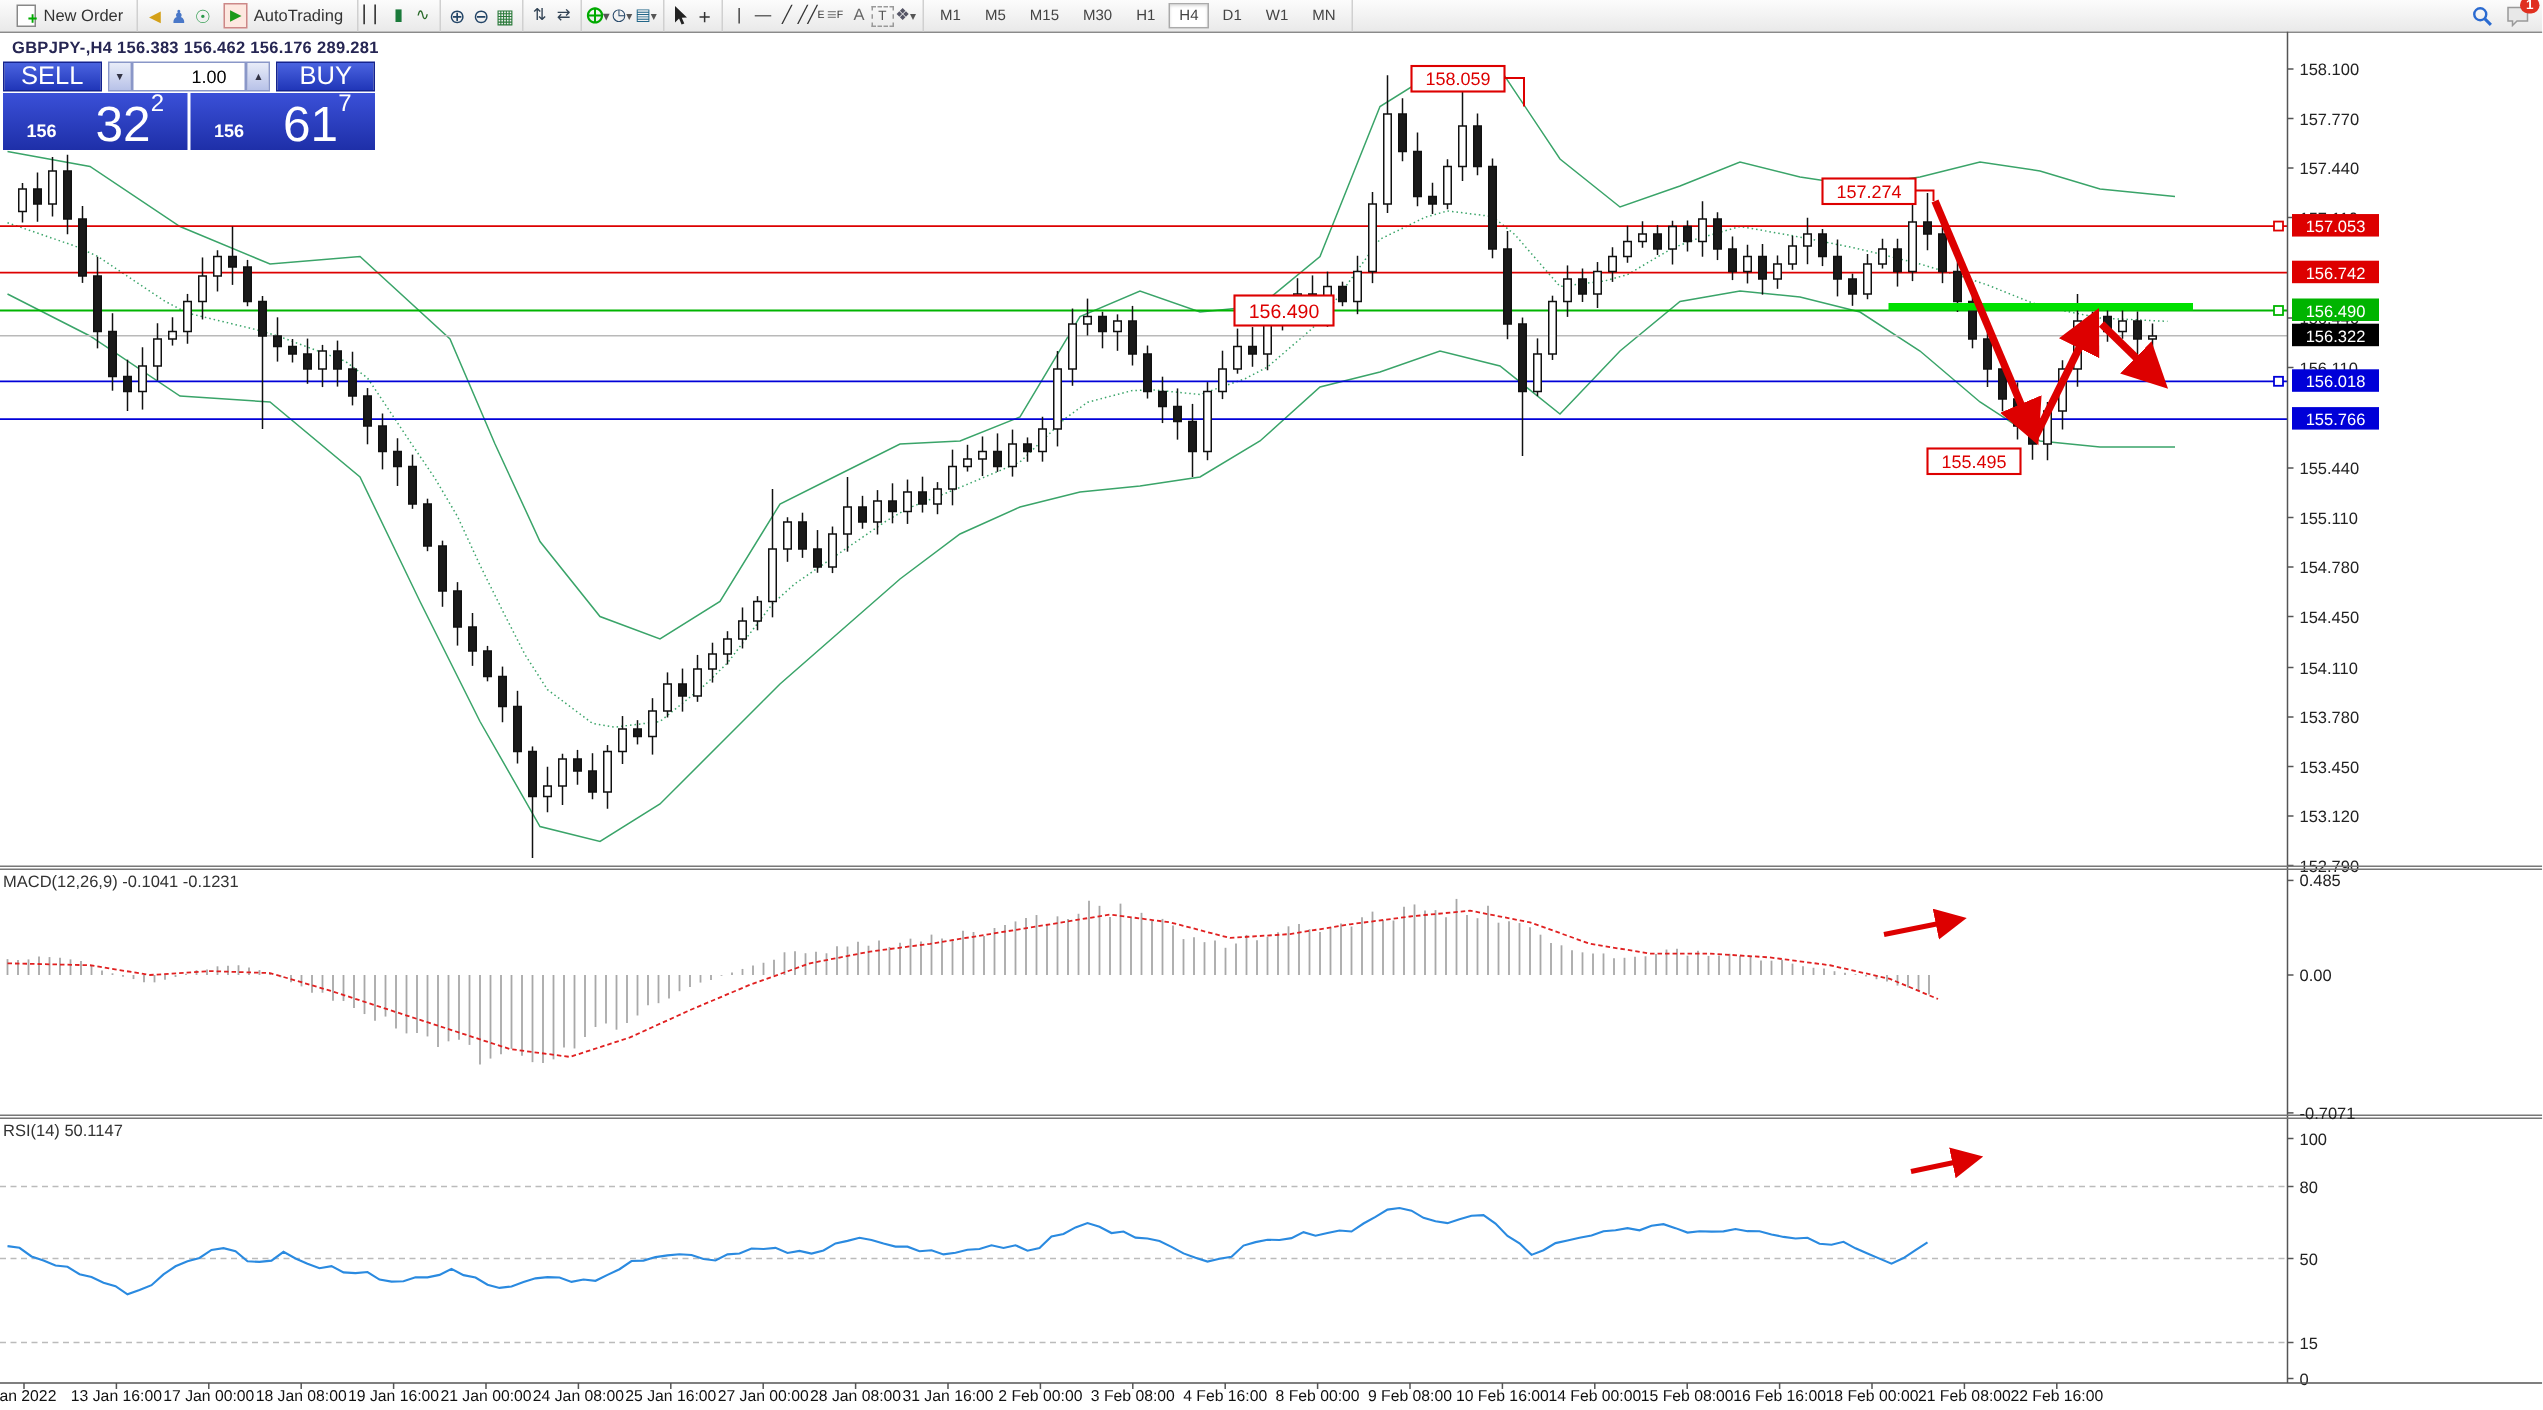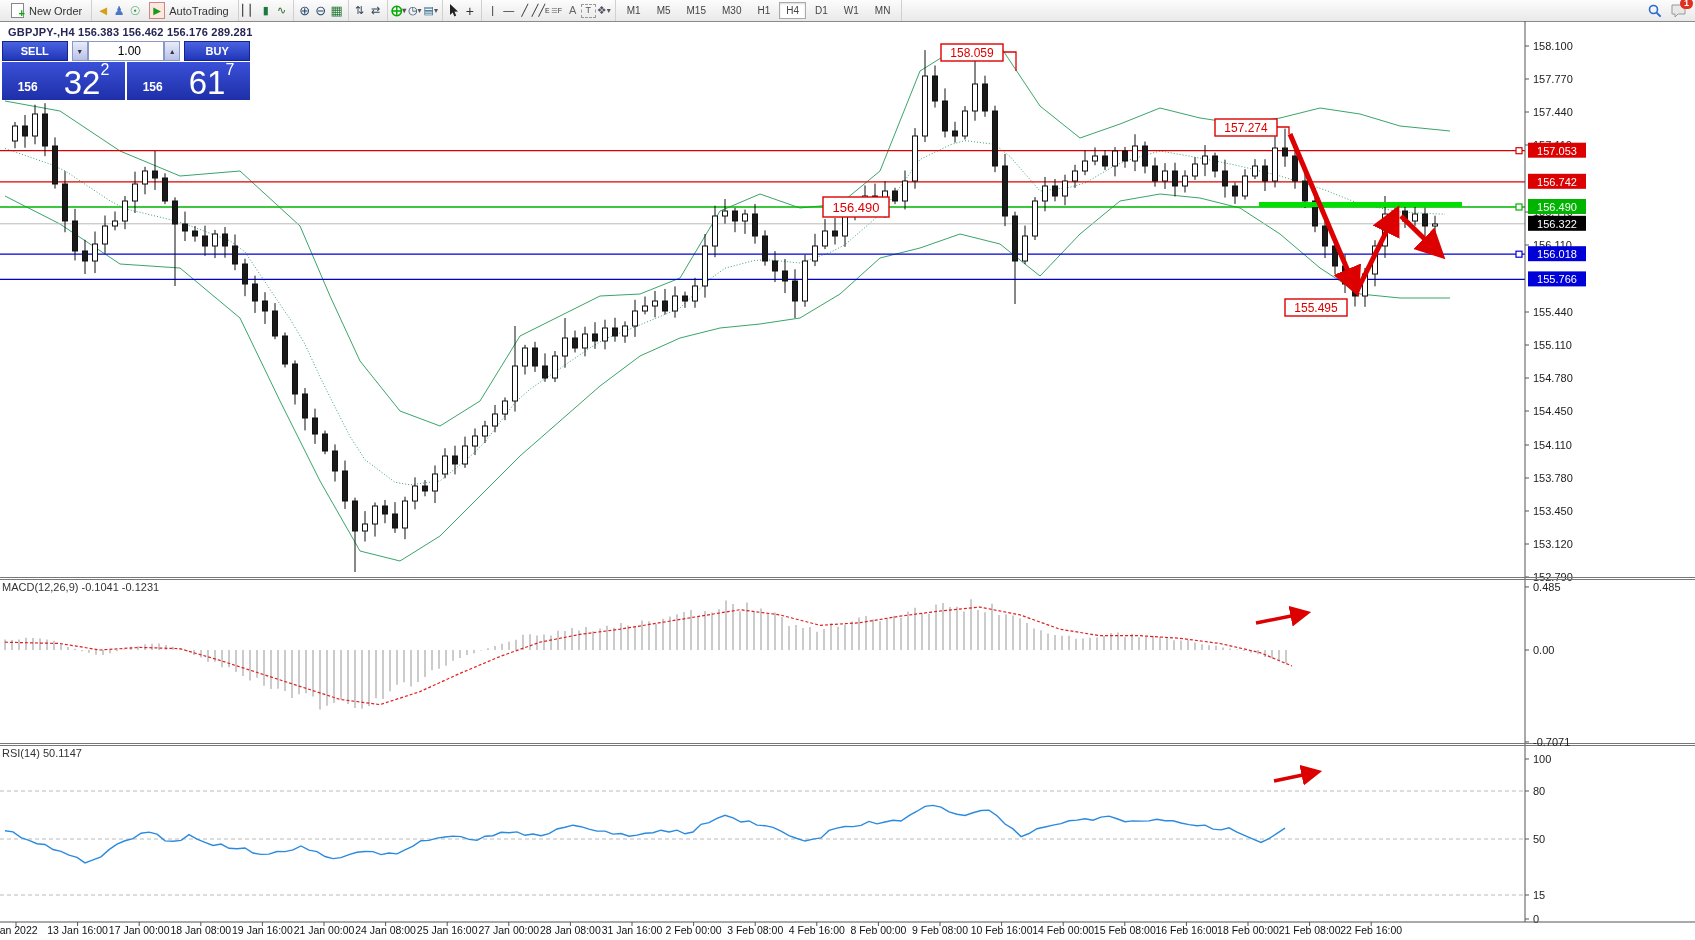--- a/index.html
+++ b/index.html
@@ -10,23 +10,23 @@
   .tb-btn{display:flex;align-items:center;gap:4px;padding:1px 5px;border:1px solid transparent;border-radius:2px;cursor:default;white-space:nowrap;}
   .tb-ico{display:inline-flex;align-items:center;justify-content:center;width:16px;height:15px;font-size:11px;line-height:1;}
   .tf-btn{padding:2px 6px;margin:0 1px;font-size:10px;color:#444;border:1px solid transparent;}
   .tf-btn.active{background:#fff;border:1px solid #aaa;box-shadow:inset 0 1px 2px rgba(0,0,0,.15);}
   #tb-right{margin-left:auto;display:flex;align-items:center;gap:6px;padding-right:8px;border-right:none;}
   .badge{position:absolute;right:-6px;top:-5px;background:#e03020;color:#fff;border-radius:8px;font-size:9px;padding:0 4px;line-height:11px;font-weight:bold;}
   
   #symbol-line{position:absolute;left:8px;top:26px;font-size:11px;font-weight:bold;color:#262653;letter-spacing:.2px;}
   #order-panel{position:absolute;left:2px;top:41px;width:248px;height:59px;}
   #op-row1{position:absolute;left:0;top:0;width:248px;height:20px;display:flex;}
-  .op-btn{width:68px;height:20px;background:linear-gradient(#4a63e0,#2036b8);color:#fff;font-size:11px;font-weight:bold;display:flex;align-items:center;justify-content:center;border:1px solid #14238f;box-sizing:border-box;text-align:right;}
+  .op-btn{width:68px;height:20px;background:linear-gradient(#4a63e0,#2036b8);color:#fff;font-size:17px;font-weight:normal;display:flex;align-items:center;justify-content:center;border:1px solid #14238f;box-sizing:border-box;text-align:right;}
   .op-spin{width:17px;height:20px;background:linear-gradient(#e8ecf8,#b8c2e8);border:1px solid #8a97c8;box-sizing:border-box;font-size:7px;color:#334;display:flex;align-items:center;justify-content:center;}
-  #op-vol{width:76px;height:20px;background:#fff;border:1px solid #8a97c8;box-sizing:border-box;font-size:12px;text-align:right;padding-right:22px;font-family:"Liberation Sans",sans-serif;}
+  #op-vol{width:76px;height:20px;background:#fff;border:1px solid #8a97c8;box-sizing:border-box;font-size:12px;text-align:right;padding-right:12px;font-family:"Liberation Sans",sans-serif;}
   #op-row2{position:absolute;left:0;top:21px;width:248px;height:38px;background:linear-gradient(#3a50d8,#1e2fa8);display:flex;color:#fff;}
   .op-price{width:123px;position:relative;display:flex;align-items:flex-end;justify-content:center;padding-bottom:2px;}
   .op-div{width:2px;background:#fff;}
   .op-small{font-size:12px;font-weight:bold;margin:16px 2px 4px 0;}
   .op-big{font-size:33px;line-height:30px;font-weight:400;margin-left:24px;}
   .op-sup{font-size:16px;line-height:14px;align-self:flex-start;margin-top:1px;font-weight:400;}
   
   #chart-svg{position:absolute;left:0;top:21px;}
   text{font-family:"Liberation Sans",sans-serif;}
 </style>

